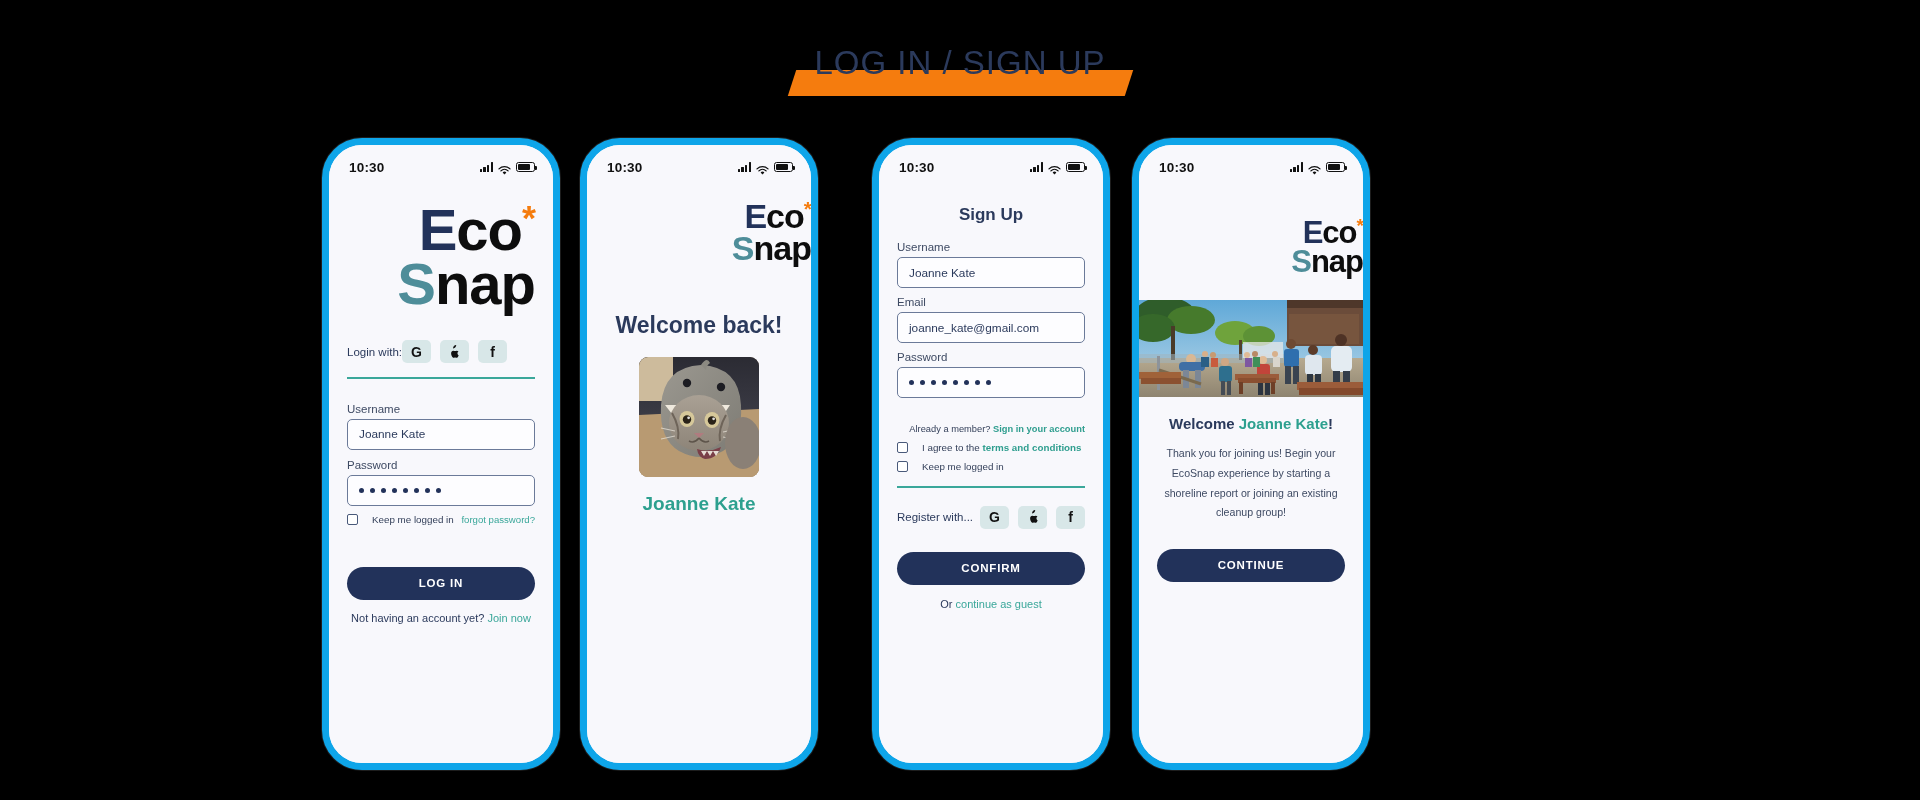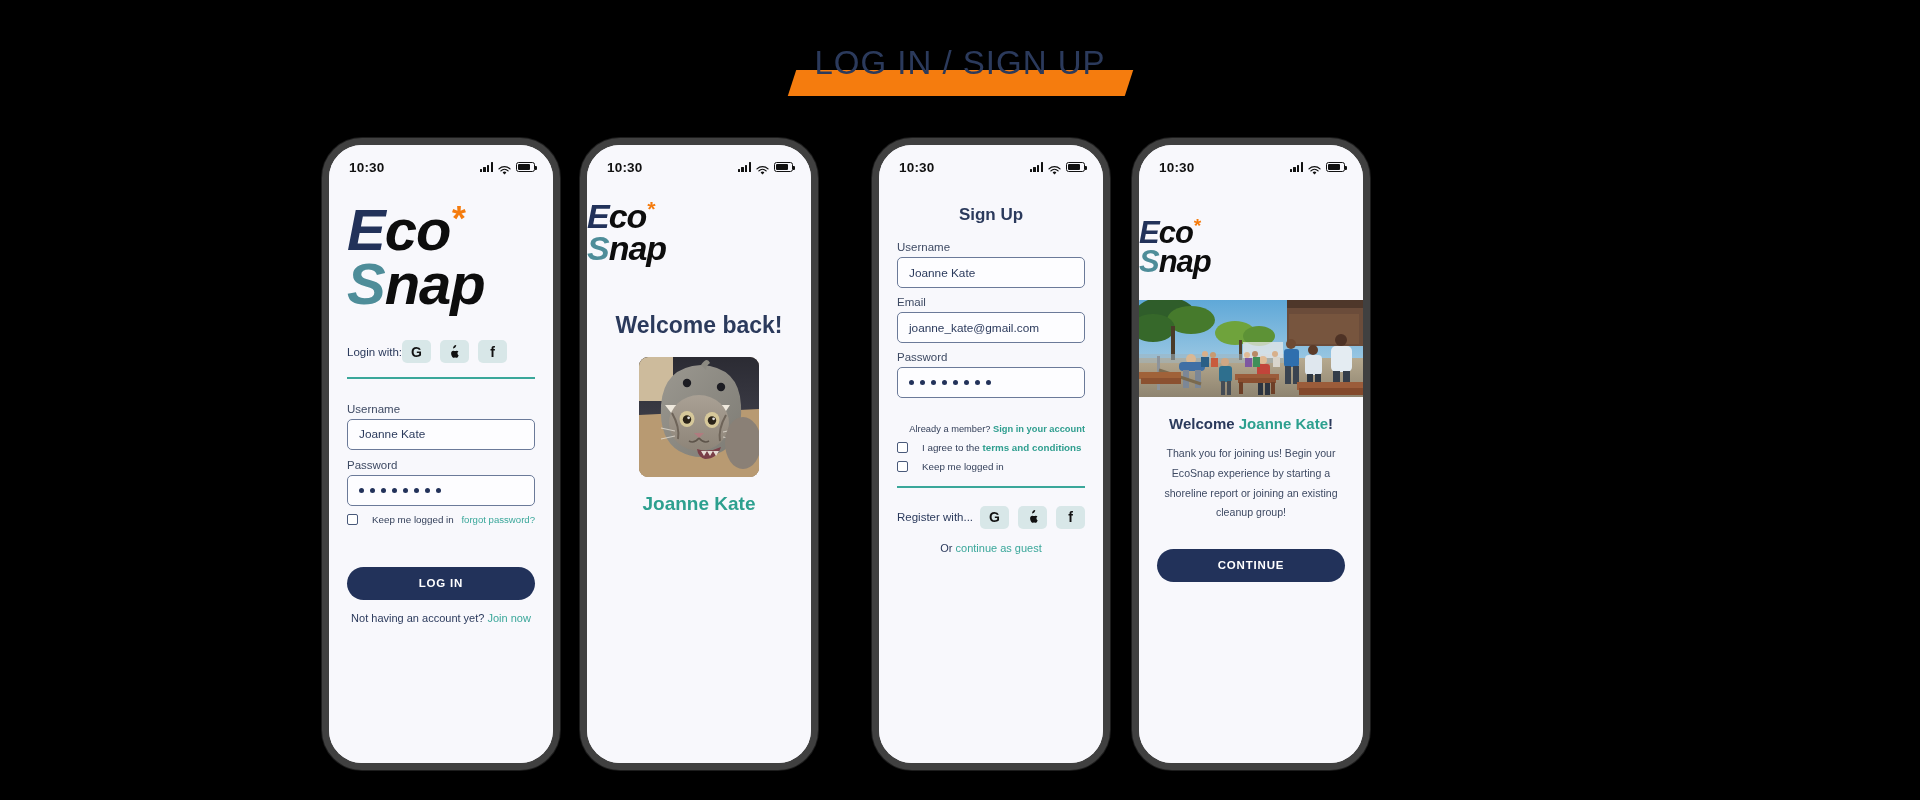--- a/index.html
+++ b/index.html
@@ -27,21 +27,21 @@
     position: relative; z-index: 1;
     font-size: 33px; letter-spacing: 1px;
     color: #2b3a5c; font-weight: 400;
     font-family: "Liberation Sans", sans-serif;
   }
 
   
   .phone {
     position: absolute;
     width: 238px; height: 632px;
-    border: 7px solid #404040;
+    border: 7px solid #0ea5e9;
     border-radius: 40px;
     background: #f8f8fc;
     overflow: hidden;
     box-shadow: 0 0 0 1px #1d1d1d;
   }
   #phone1 { left: 322px; top: 138px; }
   #phone2 { left: 580px; top: 138px; }
   #phone3 { left: 872px; top: 138px; }
   #phone4 { left: 1132px; top: 138px; }
 
@@ -63,21 +63,21 @@
     width: 19px; height: 10px; border: 1.3px solid #111; border-radius: 2.6px;
     position: relative; padding: 1.2px;
   }
   .batt:after {
     content:""; position:absolute; right:-3px; top:3px; width:1.6px; height:4px;
     background:#111; border-radius:0 1px 1px 0;
   }
   .batt b { display:block; height:100%; width:82%; background:#111; border-radius:1px; }
 
   
-  .logo { text-align: left; line-height: 0.92; user-select:none;font-style:italic; }
+  .logo { text-align: right; line-height: 0.92; user-select:none; }
   .logo .row1, .logo .row2 { display: block; font-weight: 800; letter-spacing: -1px; }
   .logo .e { color: #22325a; }
   .logo .co { color: #0d0d0d; }
   .logo .star { color: #f57c0e; font-size: .62em; vertical-align: super; font-weight: 700; }
   .logo .s { color: #4e8d99; }
   .logo .nap { color: #0d0d0d; }
   .logo-lg { font-size: 58px; }
   .logo-md { font-size: 34px; }
   .logo-sm { font-size: 31px; }
 
@@ -432,20 +432,23 @@
               <svg width="12" height="14" viewBox="0 0 12 14">
                   <path d="M8.2 0c.1.9-.25 1.75-.8 2.35-.56.62-1.45 1.1-2.3 1.03-.1-.86.3-1.76.83-2.31C6.5.43 7.45-.02 8.2 0Zm2.5 10.3c-.2.48-.3.7-.56 1.12-.37.6-.9 1.36-1.55 1.37-.58 0-.73-.38-1.52-.38s-.95.37-1.53.38c-.65.02-1.15-.66-1.52-1.26-1.04-1.68-1.15-3.65-.51-4.7.46-.74 1.18-1.18 1.86-1.18.69 0 1.12.38 1.69.38.55 0 .89-.38 1.69-.38.6 0 1.25.33 1.7.9-1.5.82-1.25 2.96.25 3.75Z" fill="#111"></path>
                 </svg>
             </span>
             <span class="sbtn">
                 <span>f</span>
               </span>
           </span>
         </div>
 
+        <div class="confirm">
+          <button class="btn-primary">CONFIRM</button>
+        </div>
         <div class="guest">
           <span>Or</span>
           <span class="link-teal">continue as guest</span>
         </div>
       </div>
     </div>
   </div>
 
   <div class="phone" id="phone4">
     <div class="screen">

